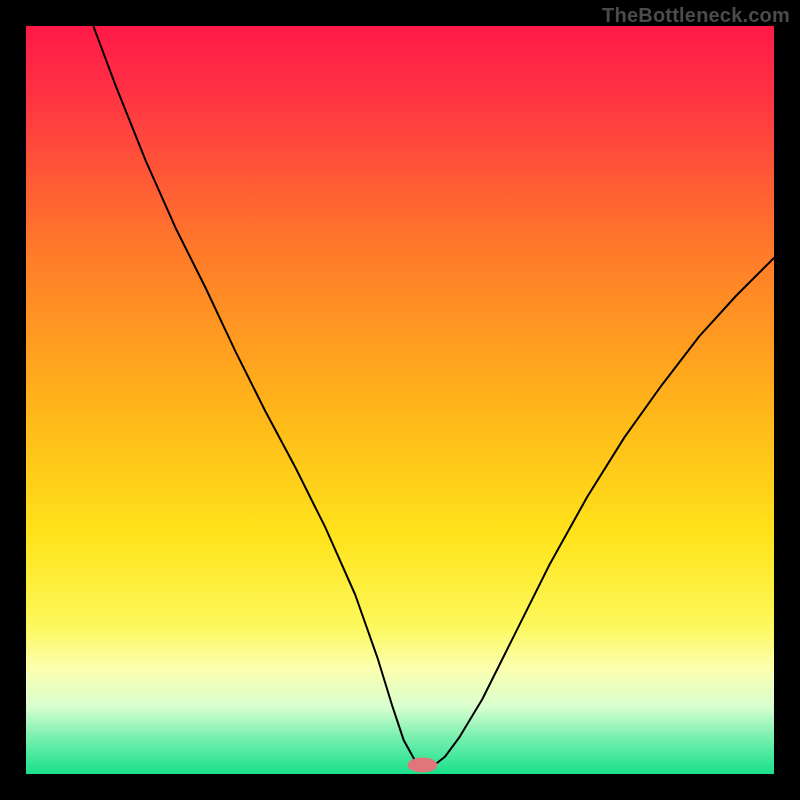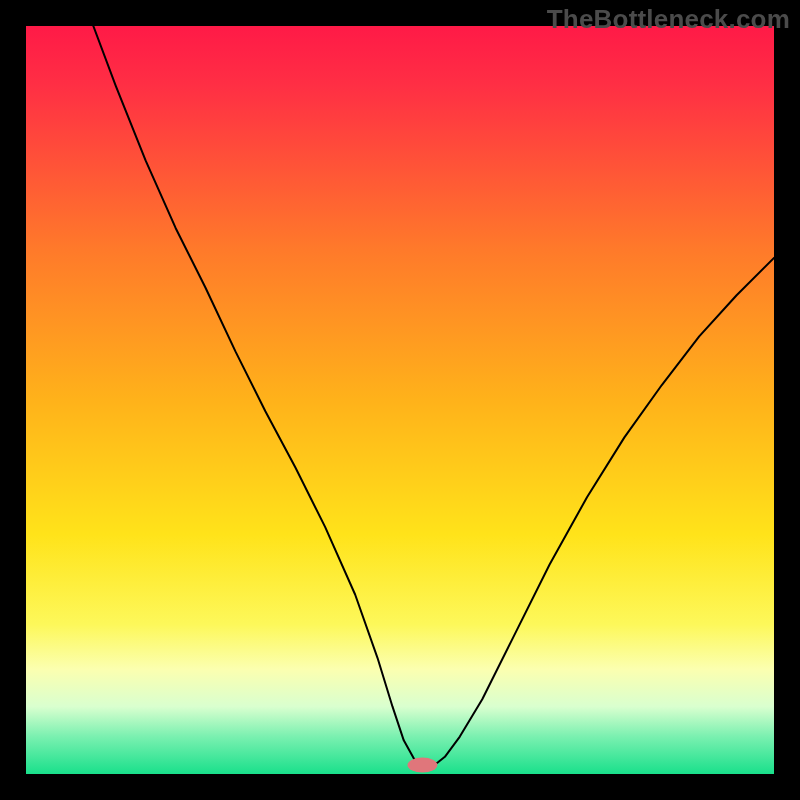--- a/index.html
+++ b/index.html
@@ -15,21 +15,21 @@
     position: relative;
     width: 800px;
     height: 800px;
     background: #000;
   }
   .watermark {
     position: absolute;
     top: 4px;
     right: 10px;
     color: #4b4b4b;
-    font-size: 26px;
+    font-size: 20px;
     font-weight: 600;
     letter-spacing: 0.2px;
     z-index: 10;
   }
   .plot-area {
     position: absolute;
     left: 26px;
     top: 26px;
     width: 748px;
     height: 748px;

